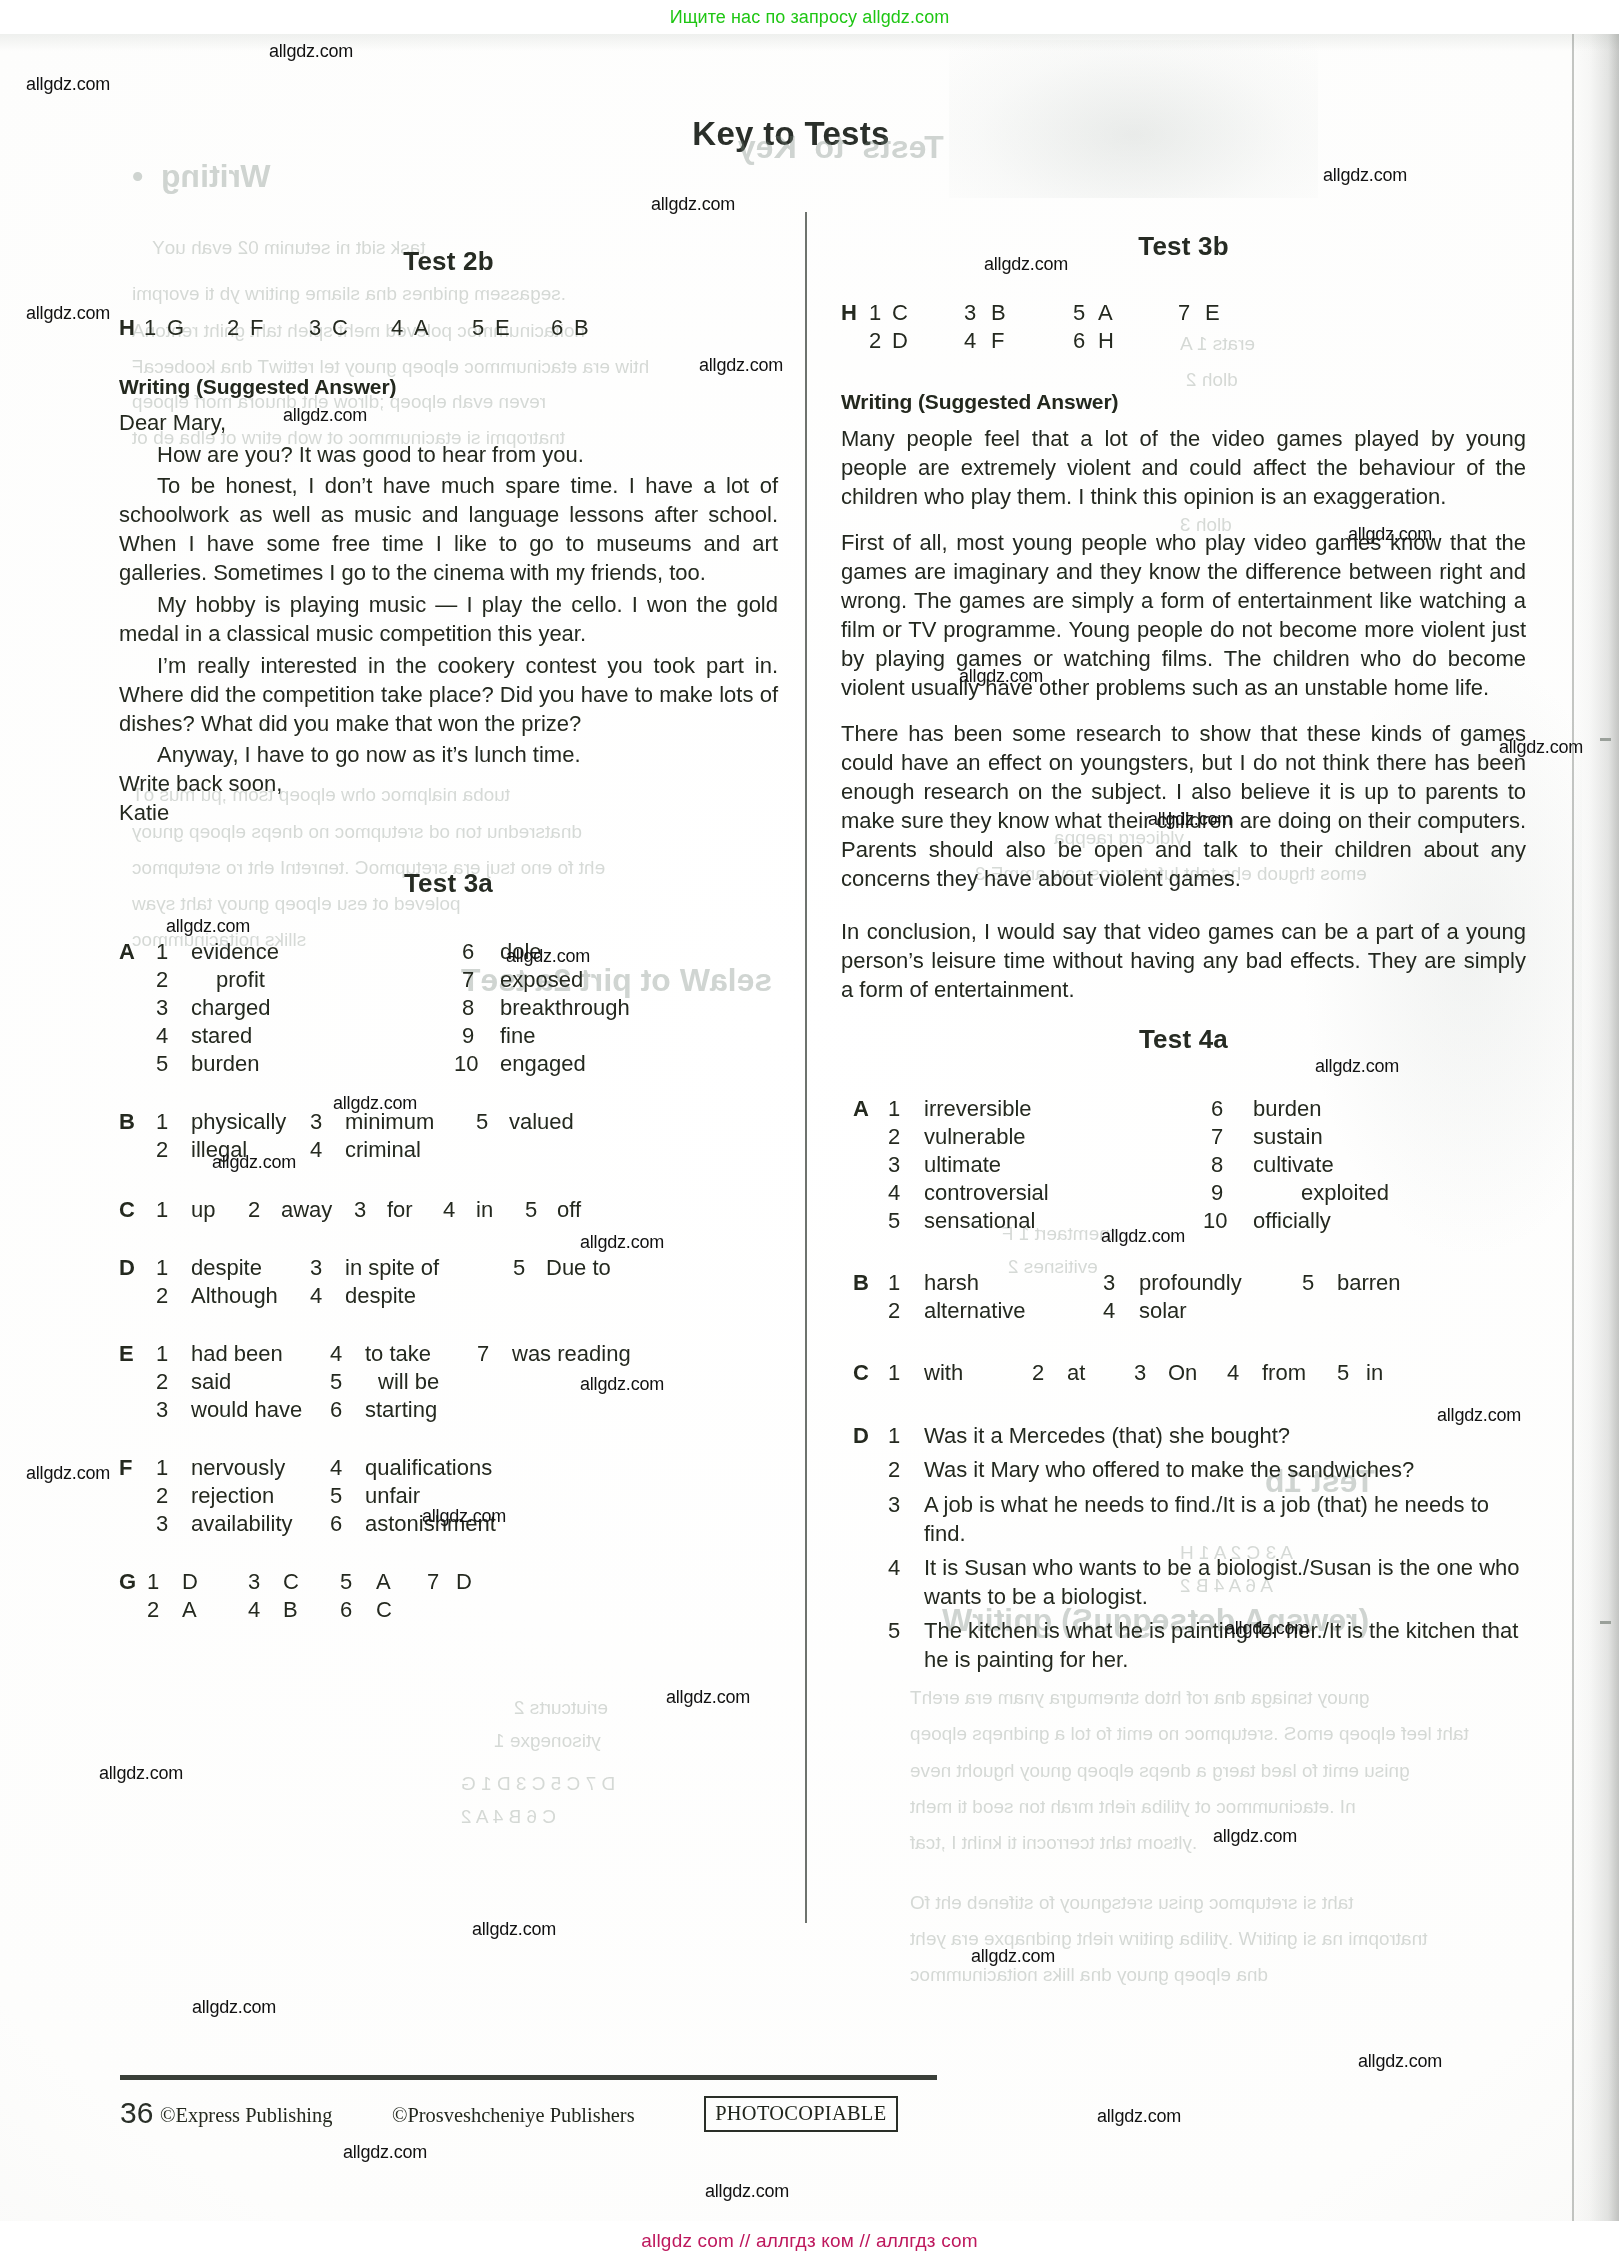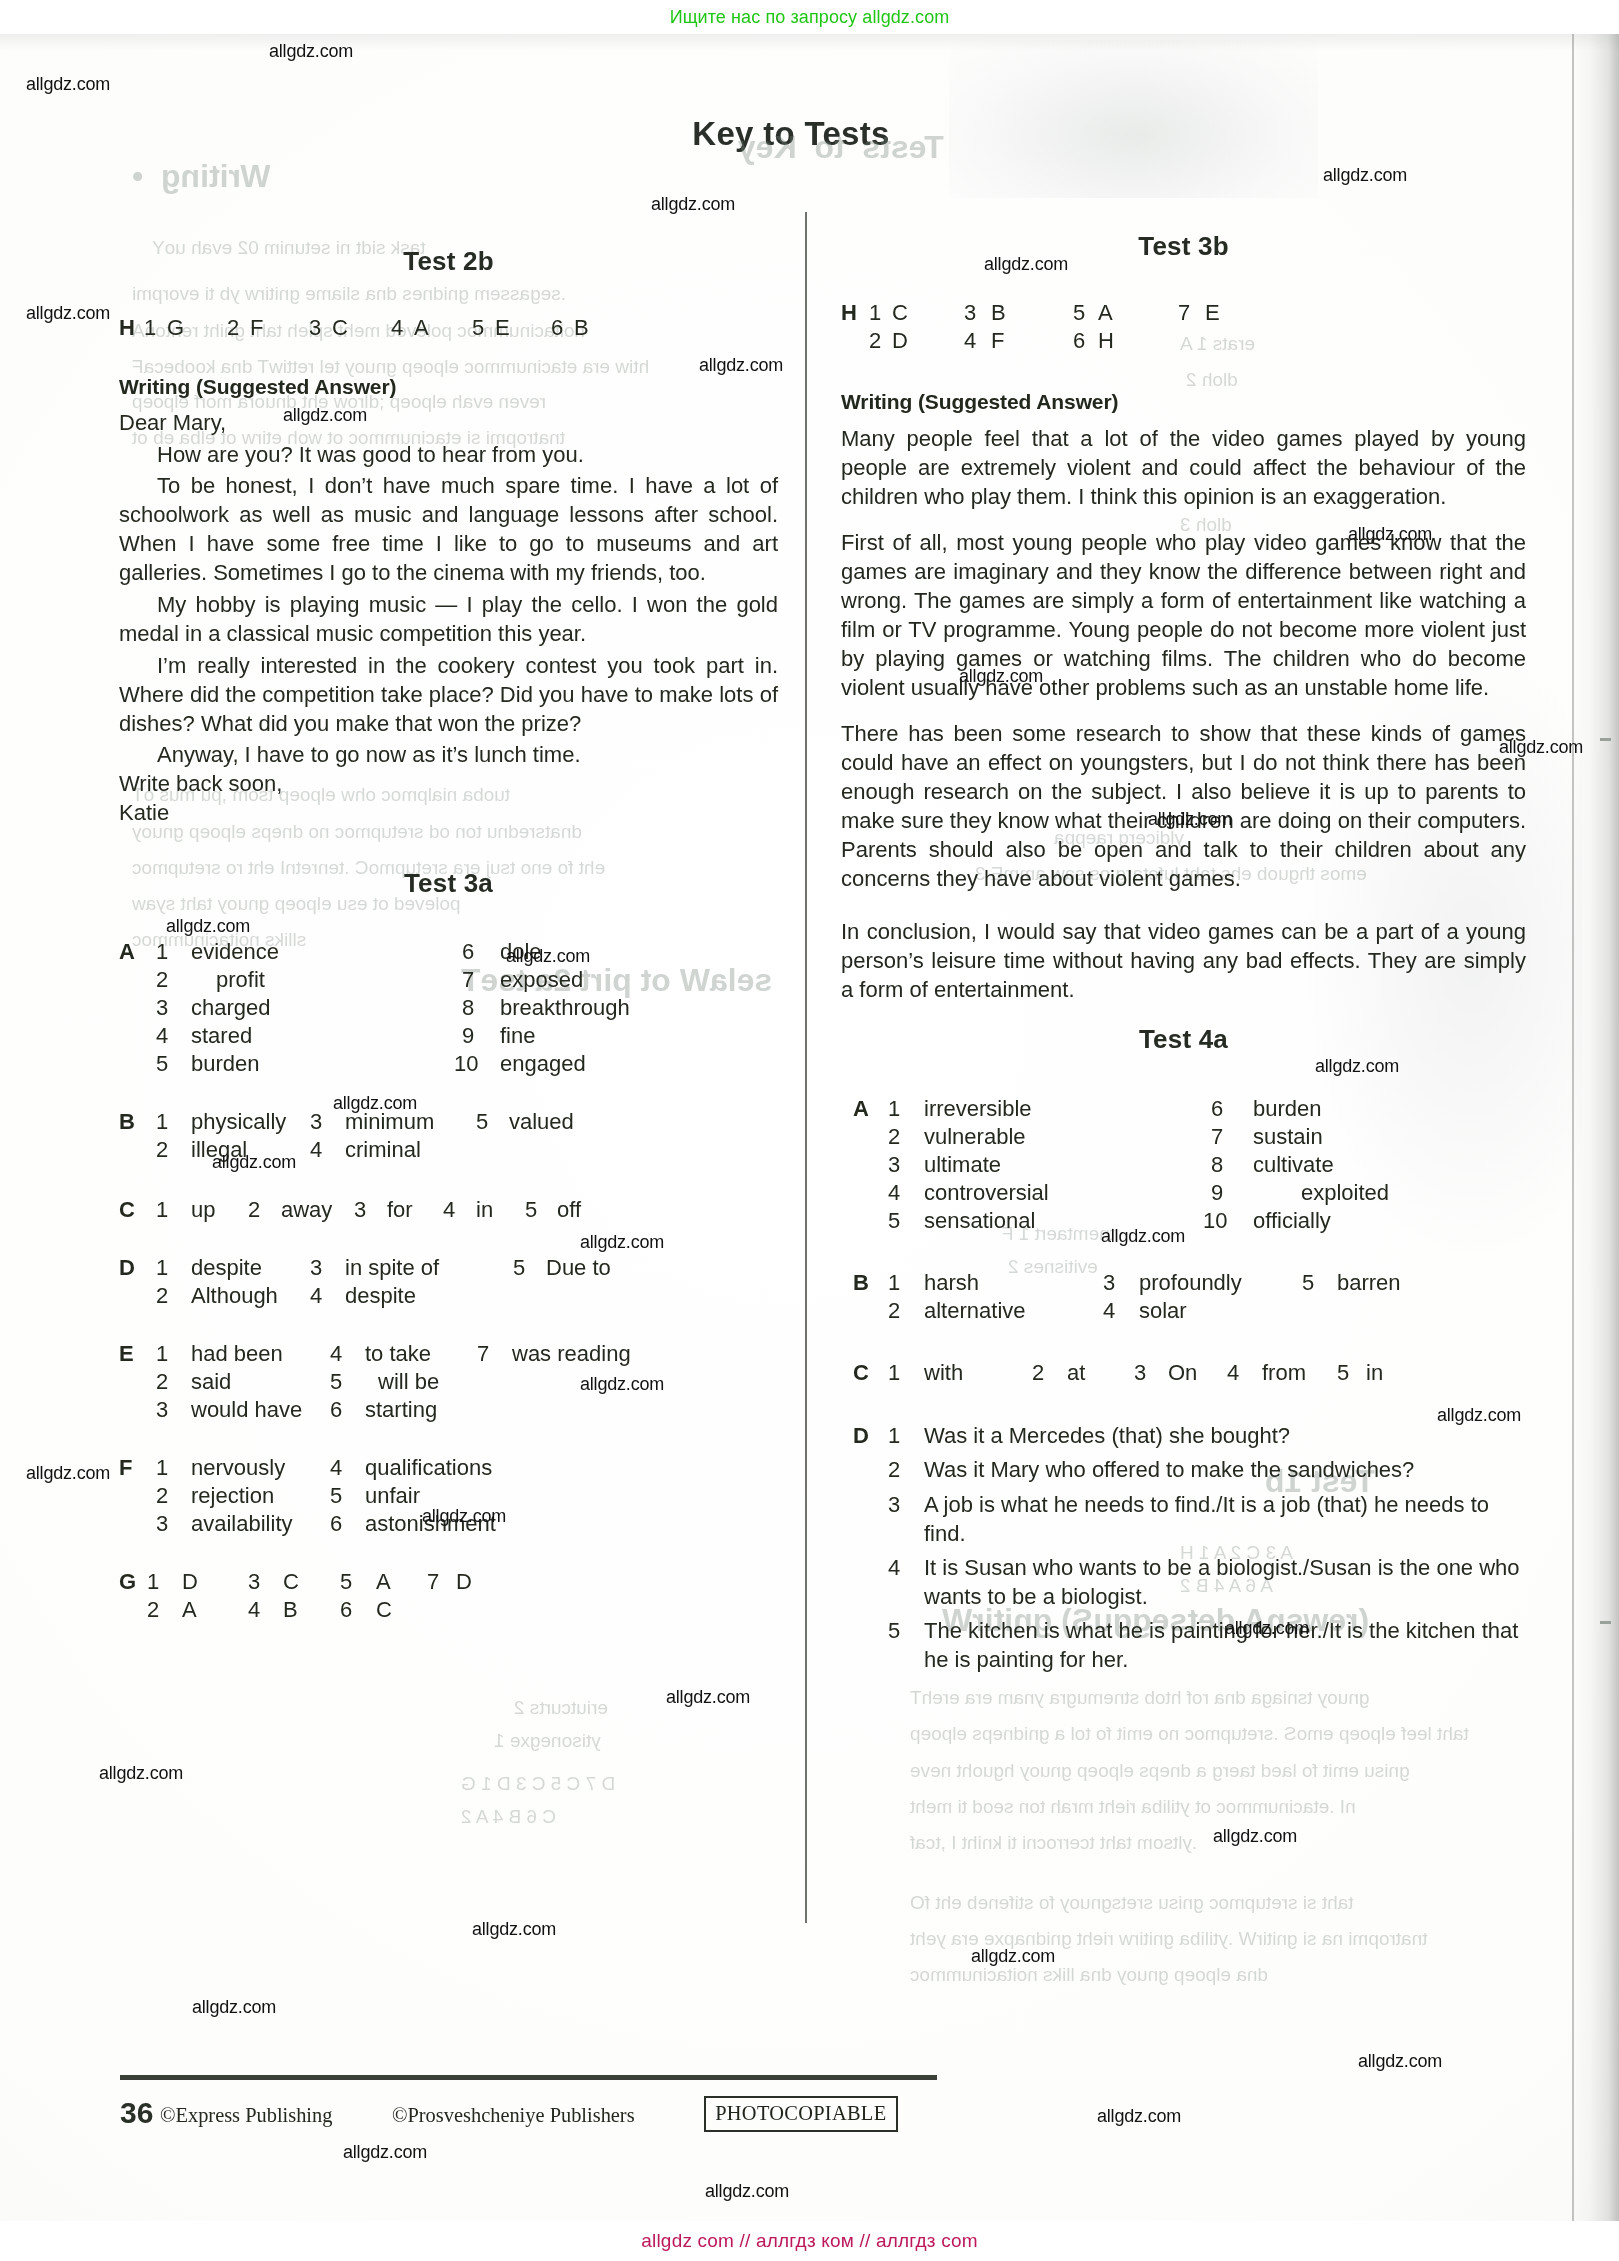--- a/index.html
+++ b/index.html
@@ -172,21 +172,21 @@
   .gridrow > span { position: absolute; top: 0; }
   .bold { font-weight: bold; }
 
   
   .foot-rule {
     position: absolute; left: 120px; top: 2075px;
     width: 817px; height: 4.6px; background: #3a3f38;
   }
   .foot-pageno {
     position: absolute; left: 120px; top: 2096px;
-    font-size: 30px; font-weight: bold; color: #2a2f28;
+    font-size: 30px; font-weight: normal; color: #2a2f28;
   }
   .foot-credit {
     position: absolute; top: 2104px;
     font-family: "Liberation Serif", serif;
     font-size: 20.4px; color: #24291f; white-space: nowrap;
   }
   #credit1 { left: 160px; }
   #credit2 { left: 392px; }
   .foot-photocopiable {
     position: absolute; left: 704px; top: 2096px;

